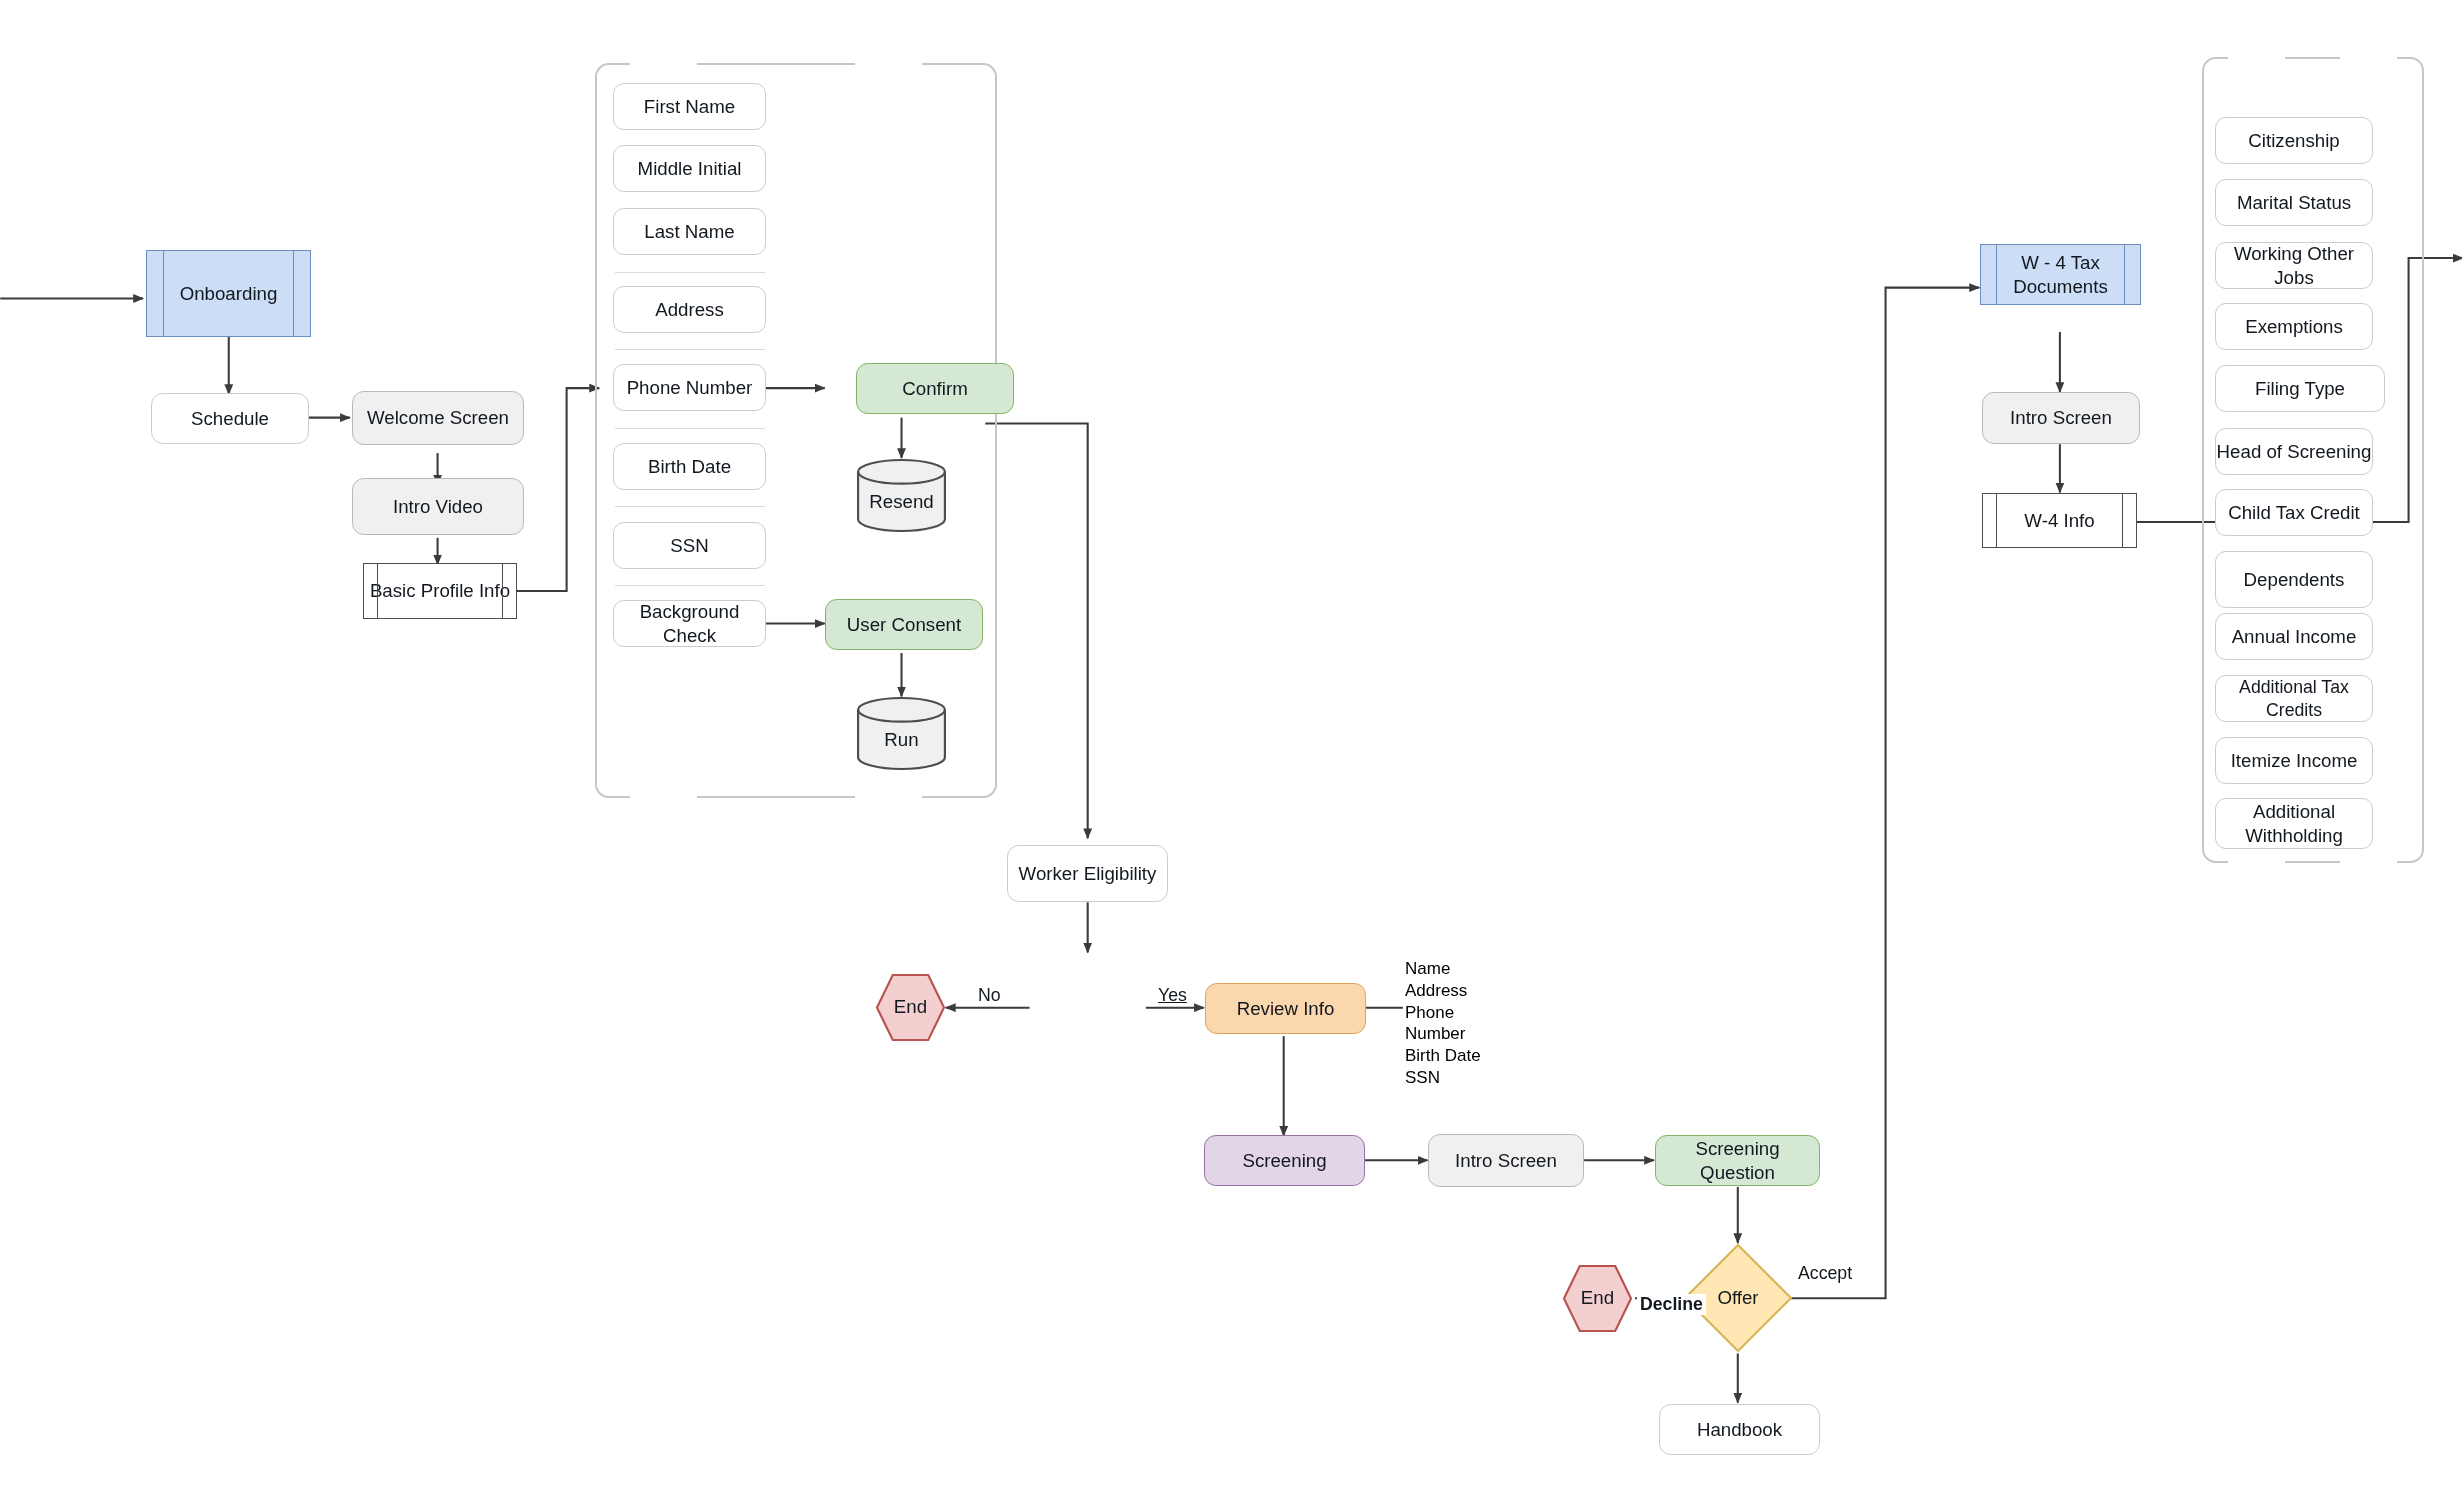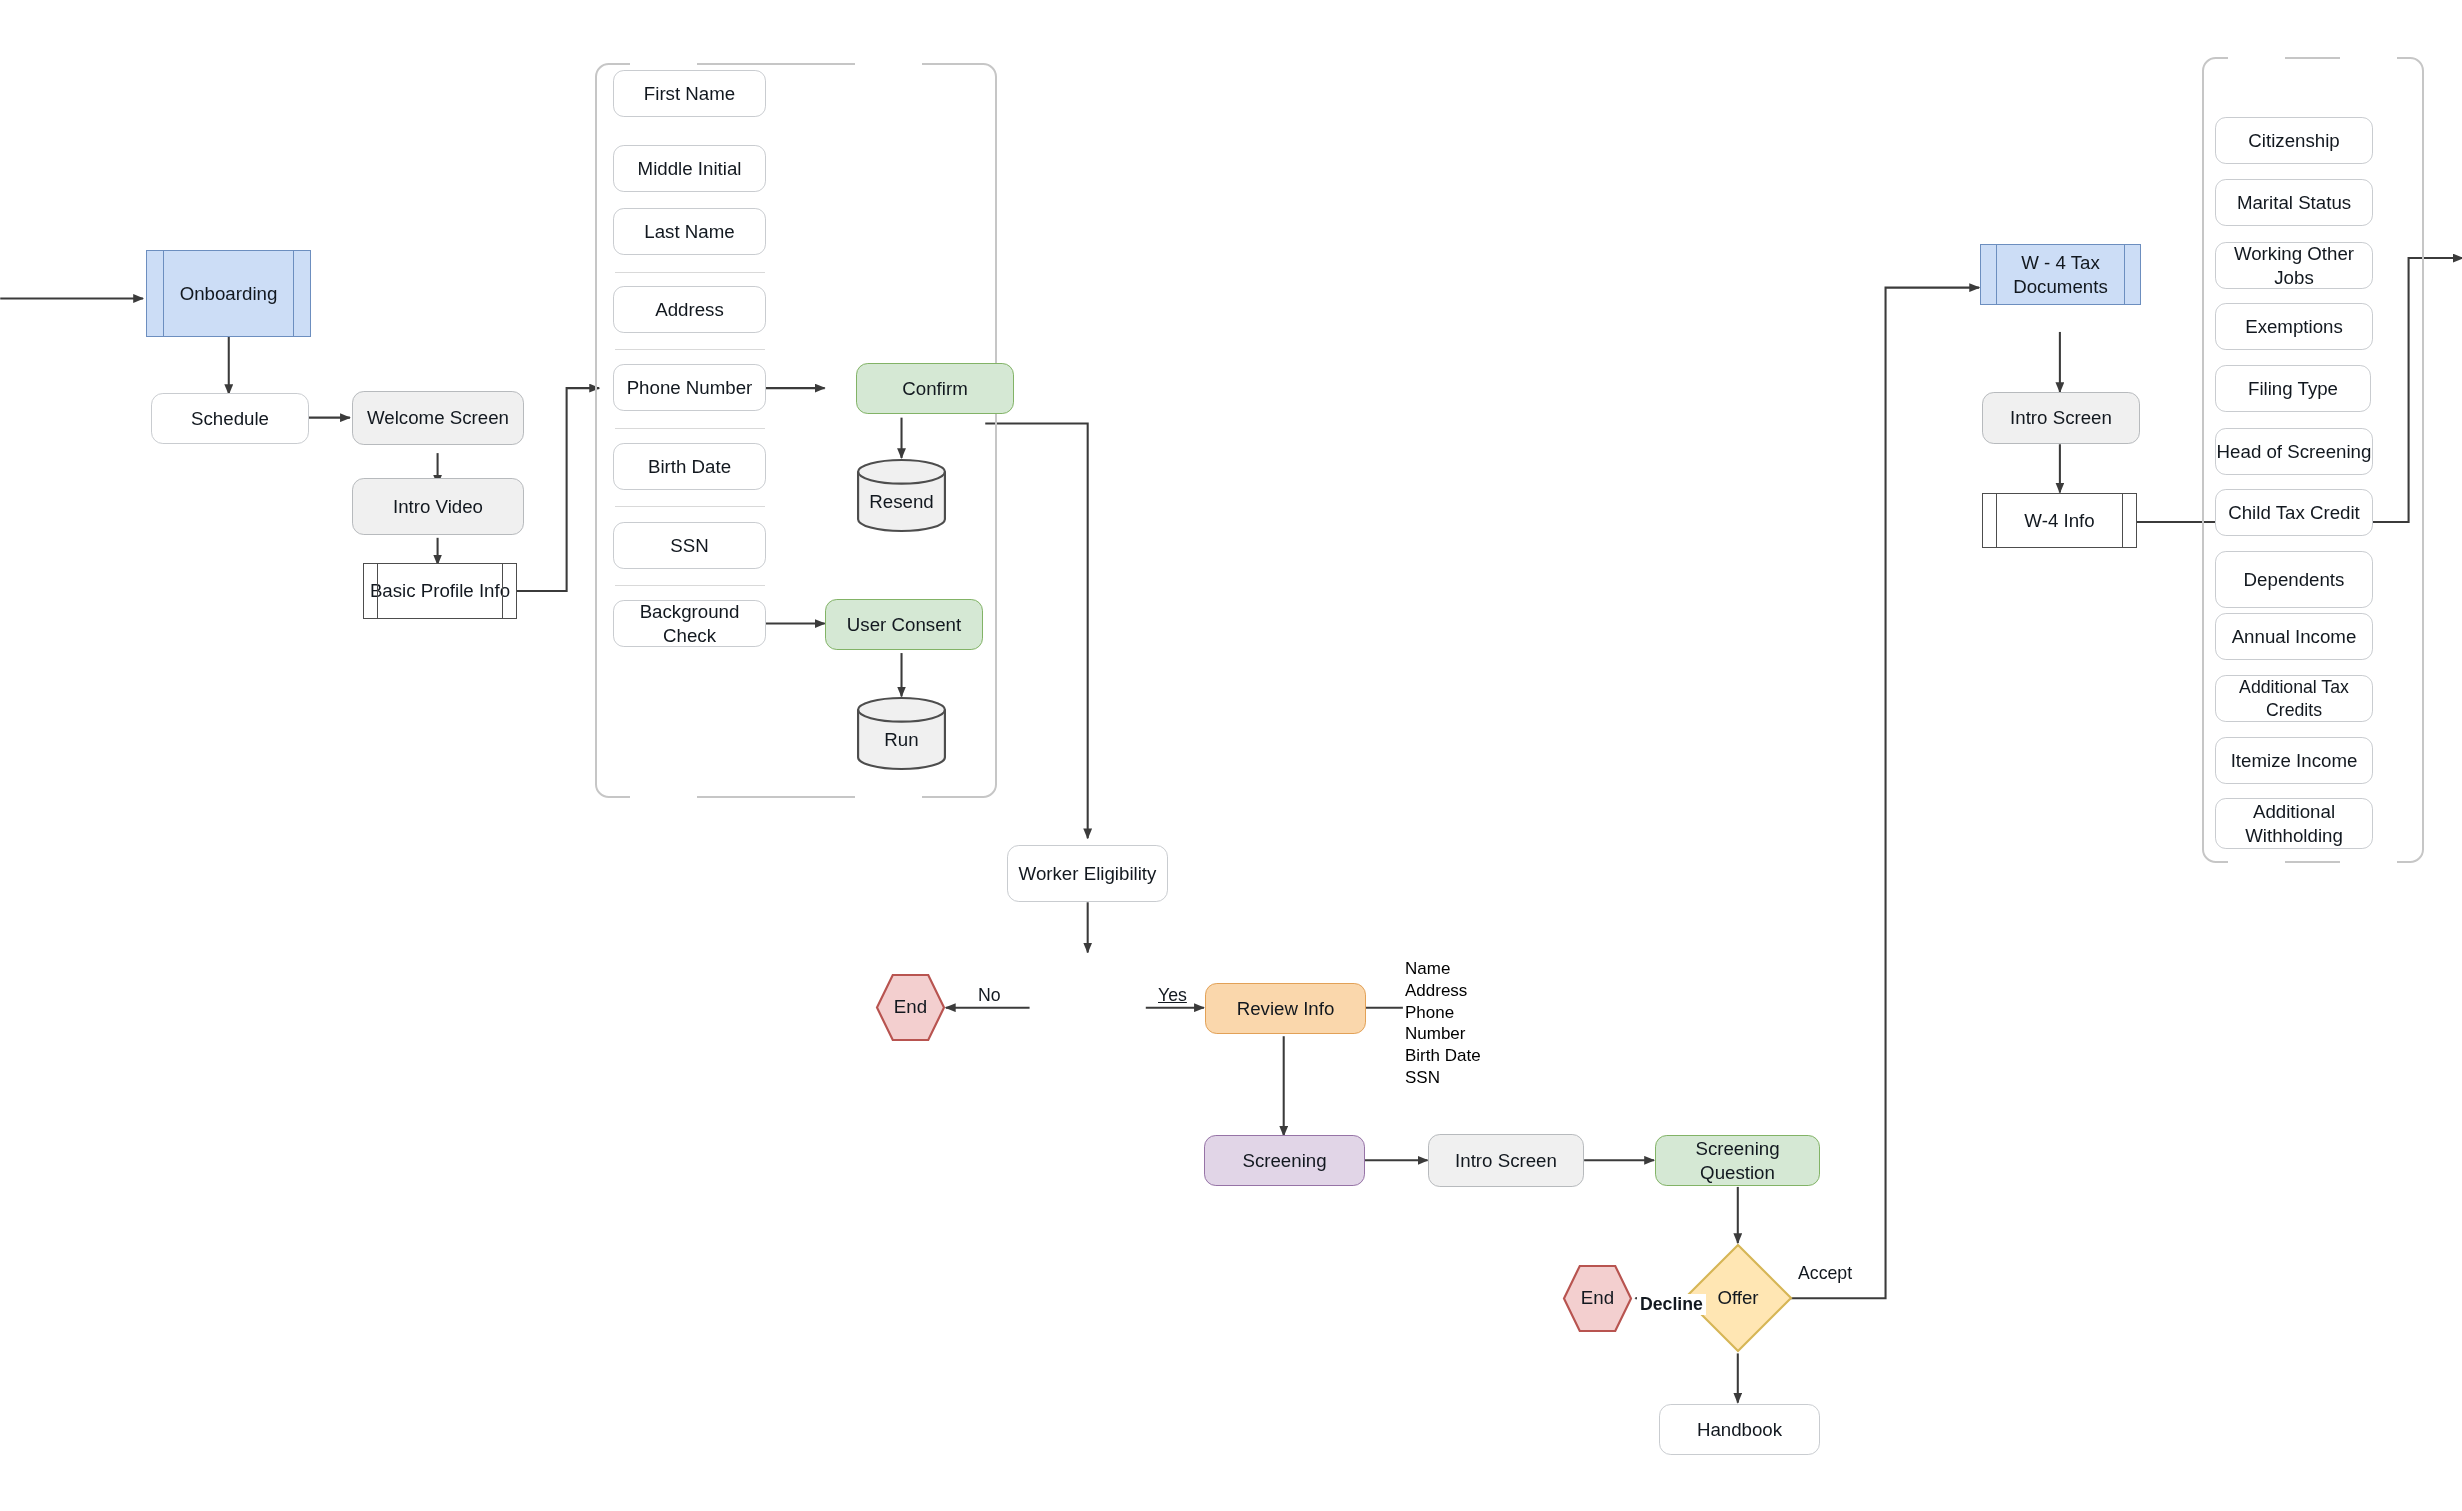--- a/index.html
+++ b/index.html
@@ -142,21 +142,21 @@
   <div class="node rounded grey" style="left:352px;top:478px;width:172px;height:57px;">
     <span>Intro Video</span>
   </div>
 
   <div class="predef white" style="left:363px;top:563px;width:154px;height:56px;">
     <div class="body">Basic Profile Info</div>
     <div class="bar" style="left:13.8px;"></div>
     <div class="bar" style="right:13.8px;"></div>
   </div>
 
-  <div class="node rounded field" style="left:613px;top:70px;width:153px;height:47px;">
+  <div class="node rounded field" style="left:613px;top:83px;width:153px;height:47px;">
     <span>First Name</span>
   </div>
   <div class="node rounded field" style="left:613px;top:145px;width:153px;height:47px;">
     <span>Middle Initial</span>
   </div>
   <div class="node rounded field" style="left:613px;top:208px;width:153px;height:47px;">
     <span>Last Name</span>
   </div>
   <div class="sep" style="left:615px;top:272px;width:150px;"></div>
 
@@ -288,21 +288,21 @@
   </div>
   <div class="node rounded field" style="left:2215px;top:179px;width:158px;height:47px;">
     <span>Marital Status</span>
   </div>
   <div class="node rounded field" style="left:2215px;top:242px;width:158px;height:47px;">
     <span>Working Other Jobs</span>
   </div>
   <div class="node rounded field" style="left:2215px;top:303px;width:158px;height:47px;">
     <span>Exemptions</span>
   </div>
-  <div class="node rounded field" style="left:2215px;top:365px;width:156px;height:47px;">
+  <div class="node rounded field" style="left:2215px;top:365px;width:170px;height:47px;">
     <span>Filing Type</span>
   </div>
   <div class="node rounded field" style="left:2215px;top:428px;width:158px;height:47px;">
     <span>Head of Screening</span>
   </div>
   <div class="node rounded field" style="left:2215px;top:489px;width:158px;height:47px;">
     <span>Child Tax Credit</span>
   </div>
   <div class="node rounded field" style="left:2215px;top:551px;width:158px;height:57px;">
     <span>Dependents</span>

